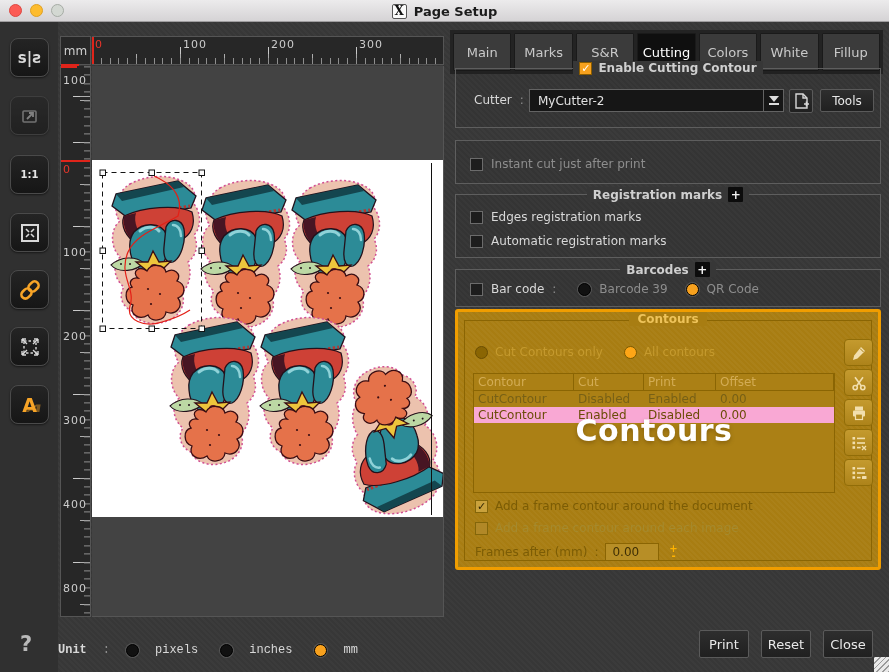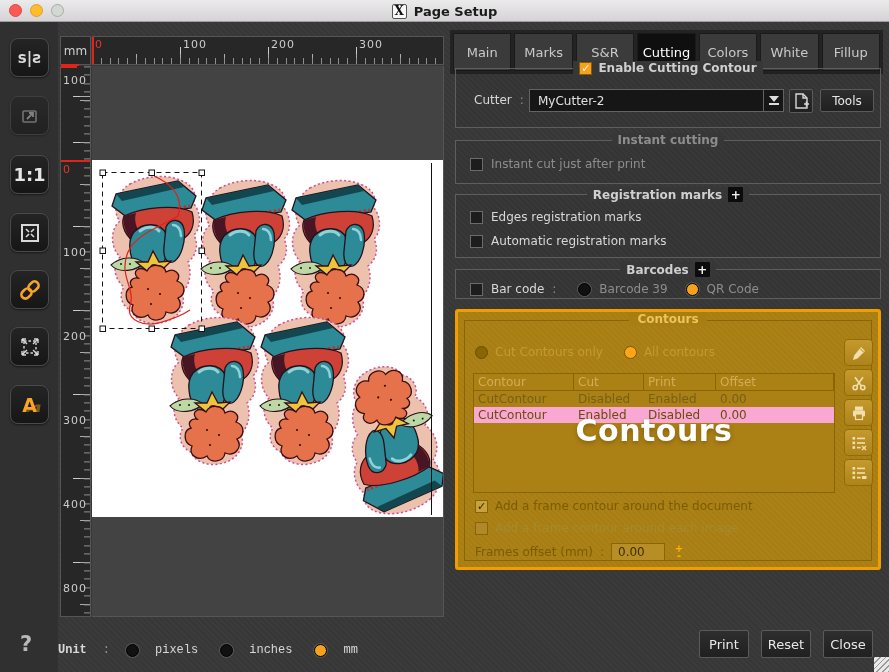--- a/index.html
+++ b/index.html
@@ -23,21 +23,21 @@
     display:flex;align-items:center;justify-content:center;line-height:1;}
   .wtitle{color:#1b1b1b;font-size:13px;font-weight:600;}
   
   .ltool{position:absolute;left:0;top:22px;width:58px;height:650px;background:#303030;}
   .tbtn{position:absolute;left:10px;width:39px;height:39px;background:linear-gradient(#242424,#161616);
     border:1px solid #4a4a4a;border-radius:8px;display:flex;align-items:center;justify-content:center;
     color:#cfcfcf;box-shadow:0 1px 2px rgba(0,0,0,.5);}
   .tbtn.dim{opacity:.55;}
   .mirrorglyph{font-size:15px;font-weight:bold;color:#d9d9d9;display:flex;align-items:center;}
   .mirrorglyph .flip{display:inline-block;transform:scaleX(-1);}
-  .oneone{font-size:18px;font-weight:bold;color:#e6e6e6;}
+  .oneone{font-size:10px;font-weight:bold;color:#e6e6e6;}
   .askew{position:relative;font-size:19px;font-weight:bold;color:#f7a427;}
   .askew::after{content:"A";position:absolute;left:6px;top:3px;color:rgba(247,164,39,.45);transform:skewX(-40deg) scaleY(.55);}
   
   .corner{position:absolute;left:60px;top:36px;width:31px;height:29px;background:#272727;border:1px solid #555;
     color:#cfcfcf;display:flex;align-items:center;justify-content:center;font-size:12px;}
   .corner .redmark{position:absolute;left:0;bottom:-2px;width:18px;height:2px;background:#e0241a;}
   .hruler{position:absolute;left:92px;top:36px;width:352px;height:29px;background:#272727;border:1px solid #555;border-left:none;overflow:hidden;}
   .h-maj{position:absolute;bottom:0;left:0;right:0;height:17px;background:repeating-linear-gradient(90deg,#c9c9c9 0 1px,transparent 1px 88px);}
   .h-mid{position:absolute;bottom:0;left:0;right:0;height:10px;background:repeating-linear-gradient(90deg,#adadad 0 1px,transparent 1px 44px);}
   .h-min{position:absolute;bottom:0;left:0;right:0;height:6px;background:repeating-linear-gradient(90deg,#8f8f8f 0 1px,transparent 1px 8.8px);}
@@ -291,25 +291,20 @@
           <path d="M11,2 v4 h4" fill="none" stroke="#d8d8d8" stroke-width="1.4"></path>
           <path d="M12,12 h5 M14.5,9.5 v5" stroke="#d8d8d8" stroke-width="1.6"></path>
         </svg>
       </div>
       <div class="btn" style="position:absolute;left:364px;top:20px;width:54px;height:23px;">
         <span>Tools</span>
       </div>
     </div>
 
     <div class="group" style="top:118px;height:44px;">
-      <div class="legend">
-          <span>
-            <span class="dimtext">Instant cutting</span>
-          </span>
-        </div>
       <div class="row" style="left:14px;top:16px;">
         <span class="cb"></span>
         <span class="dim">Instant cut just after print</span>
       </div>
     </div>
 
     <div class="group" style="top:172px;height:64px;">
       <div class="legend">
           <span>
         <span>Registration marks</span>
@@ -319,21 +314,21 @@
       <div class="row" style="left:14px;top:39px;">
         <span class="cb"></span>
         <span>Automatic registration marks</span>
       </div>
       <div class="row" style="left:14px;top:15px;">
         <span class="cb"></span>
         <span>Edges registration marks</span>
       </div>
     </div>
 
-    <div class="group" style="top:247px;height:30px;">
+    <div class="group" style="top:247px;height:38px;">
       <div class="legend">
           <span>
         <span>Barcodes</span>
         <span class="plusbtn">+</span>
       </span>
         </div>
       <div class="row" style="left:14px;top:12px;">
         <span class="cb"></span>
         <span>Bar code</span>
         <span class="dim">:</span>
@@ -431,21 +426,21 @@
 
         <div class="row" style="left:10px;top:178px;gap:7px;">
           <span class="ccb on">✓</span>
           <span class="cdark">Add a frame contour around the document</span>
         </div>
         <div class="row" style="left:10px;top:200px;gap:7px;">
           <span class="ccb"></span>
           <span class="cdim">Add a frame contour around each image</span>
         </div>
         <div class="row" style="left:10px;top:222px;gap:7px;">
-          <span class="cdark">Frames offset (mm)</span>
+          <span class="cdark">Frames after (mm)</span>
           <span class="cdark">:</span>
           <input class="cinput" readonly="" value="0.00" style="">
           <span class="spin">
             <b>+</b>
             <b>-</b>
           </span>
         </div>
       </div>
     </div>
   </div>

